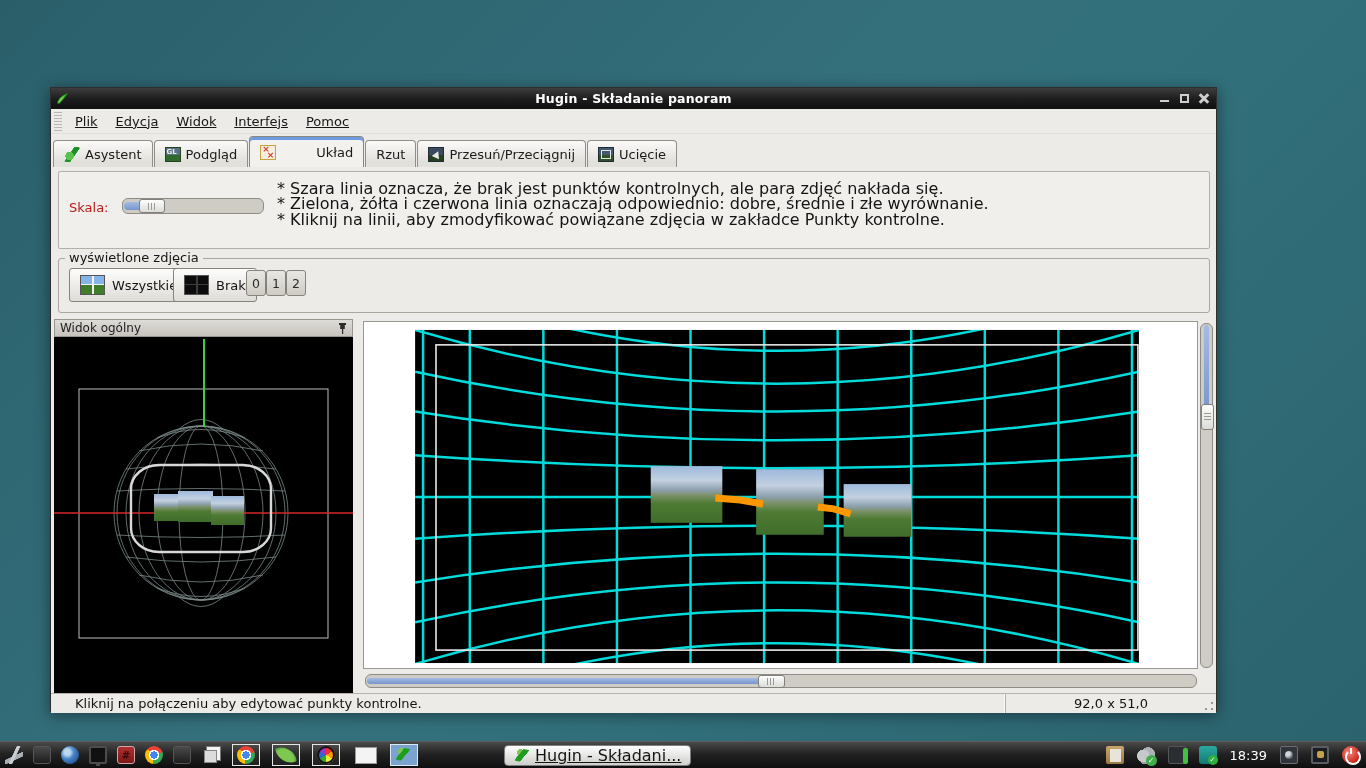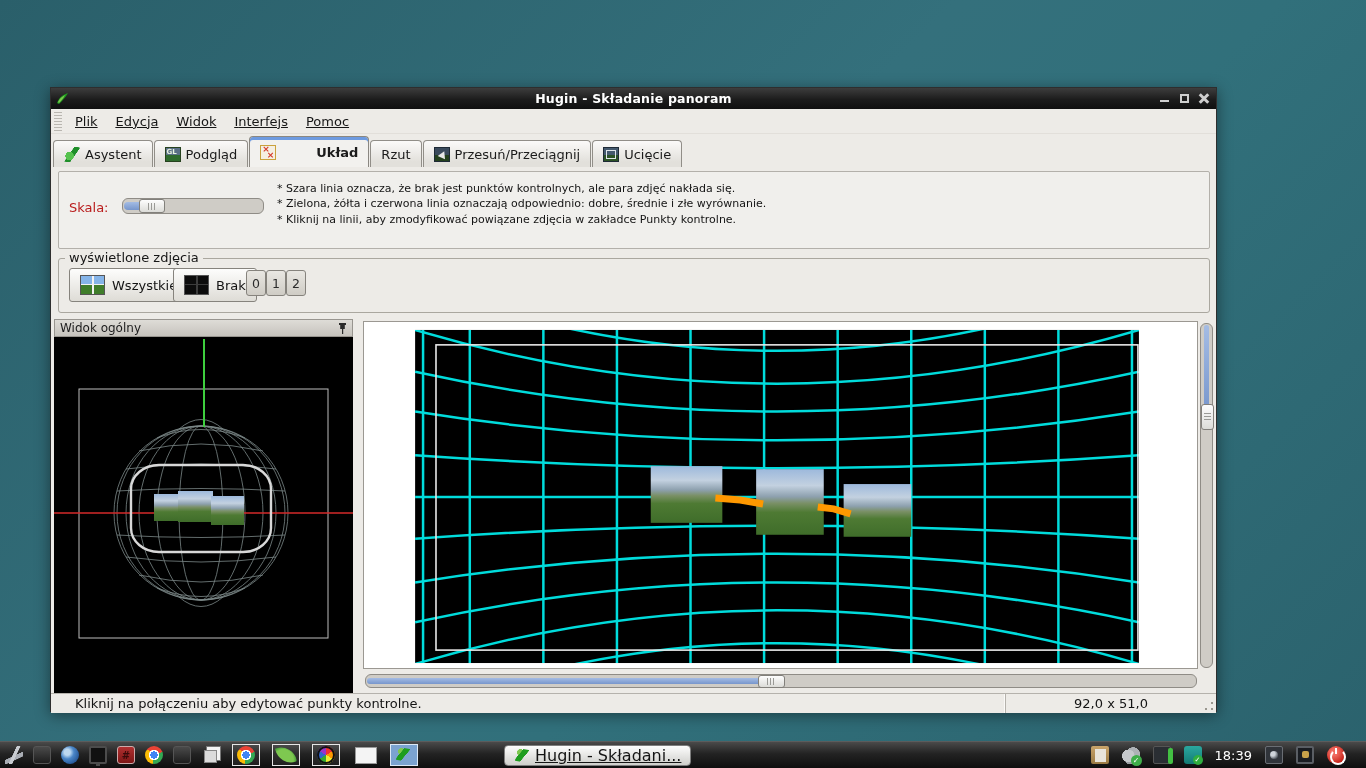--- a/index.html
+++ b/index.html
@@ -43,21 +43,21 @@
     background-size:3px 100%; background-repeat:repeat; }
   .menuitem { padding:3px 9px; color:#161616; cursor:default;text-decoration:underline; }
   .mn { text-decoration:underline; }
 
   
   .tabrow { position:absolute; left:2px; top:47px; right:2px; height:32px; display:flex; align-items:flex-end; }
   .tab { height:27px; display:flex; align-items:center; gap:5px; padding:0 10px;
     border:1px solid #918e88; border-bottom:none; border-radius:4px 4px 0 0; margin-right:1px;
     background:linear-gradient(180deg,#fbfaf9,#e2e0db 80%); color:#1b1b1b; cursor:pointer; }
   .tab.selected { height:31px; background:#f2f1ee; border-color:#8a8781; position:relative; z-index:2;
-    box-shadow:inset 0 3px 0 #6d9ae0; font-weight:bold;gap:40px; }
+    box-shadow:inset 0 3px 0 #6d9ae0; font-weight:normal;gap:40px; }
   .tabicon { width:16px; height:15px; position:relative; flex:0 0 auto; }
   .ti-asystent { background:radial-gradient(circle at 35% 60%, #56c24e 0 30%, transparent 31%),
      linear-gradient(125deg, transparent 38%, #1f8f2a 40% 62%, transparent 64%); border-radius:2px; }
   .ti-podglad { background:linear-gradient(180deg,#5a7086 0 52%,#2f6b2e 52% 100%); border:1px solid #27421f; }
   .ti-podglad span { position:absolute; left:1px; top:0px; font-size:7px; font-weight:bold; color:#e8f2e0; letter-spacing:0; }
   .ti-uklad { background:#f5efe2; border:1px solid #caa23c; }
   .ti-uklad::before, .ti-uklad::after { content:"×"; position:absolute; color:#d43a2a; font-size:9px; line-height:7px; font-weight:bold; }
   .ti-uklad::before { left:1px; top:0; } .ti-uklad::after { right:1px; bottom:0; }
   .ti-przesun { background:linear-gradient(180deg,#3a4a5c 0 55%,#24401e 55% 100%); border:1px solid #1e2a36; }
   .ti-przesun::after { content:""; position:absolute; right:2px; bottom:1px; width:0; height:0;
@@ -72,21 +72,21 @@
   .scale-label { position:absolute; left:10px; top:28px; color:#b91c1c; }
   .slider { position:relative; background:#cfccc6; border:1px solid #8f8c86; border-radius:6px; }
   .slider .fill { position:absolute; background:linear-gradient(180deg,#a4bce4,#7796cc); border-radius:6px 0 0 6px; }
   .slider .handle { position:absolute; background:linear-gradient(180deg,#fdfdfd,#dcdcd8);
     border:1px solid #82807b; border-radius:3px; cursor:pointer; display:flex; align-items:center; justify-content:center; }
   .grip-h { width:9px; height:7px; background:repeating-linear-gradient(90deg,#9a9a96 0 1px,transparent 1px 3px); }
   .grip-v { width:7px; height:9px; background:repeating-linear-gradient(180deg,#9a9a96 0 1px,transparent 1px 3px); }
   .scale-slider { position:absolute; left:63px; top:26px; width:142px; height:16px; }
   .scale-slider .fill { left:1px; top:3px; bottom:3px; width:24px; }
   .scale-slider .handle { left:16px; top:0px; width:26px; height:14px; }
-  .notes { position:absolute; left:218px; top:9px; color:#141414; line-height:15.3px; font-size:11px; }
+  .notes { position:absolute; left:218px; top:9px; color:#141414; line-height:15.3px; font-size:16px; }
 
   
   .groupbox { position:absolute; left:7px; top:170px; width:1152px; height:55px;
     border:1px solid #aaa79f; border-radius:3px; }
   .groupbox .legend { position:absolute; top:-9px; left:6px; background:#EDEBE7; padding:0 4px; color:#161616; }
   .gbtn { position:absolute; top:9px; height:34px; display:flex; align-items:center; gap:7px; padding:0 10px;
     background:linear-gradient(180deg,#fdfdfc,#dedcd6); border:1px solid #86837d; border-radius:3px;
     color:#141414; cursor:pointer; }
   .gbtn .thumb { width:25px; height:20px; border:1px solid #555; position:relative; }
   .thumb-all { background:
@@ -153,21 +153,21 @@
     background:conic-gradient(#e33 0 60deg,#f90 0 120deg,#ee3 0 180deg,#3a3 0 240deg,#36c 0 300deg,#93c 0 360deg); box-shadow:inset 0 0 0 2px #111; }
   .ic-white { background:#f4f4f4; border:1px solid #999; }
   .hugin-fig { position:relative; }
   .hugin-fig::before { content:""; position:absolute; left:2px; top:2px; width:13px; height:13px;
     background:linear-gradient(120deg, transparent 30%, #1f9d1f 32% 60%, transparent 62%),
                radial-gradient(circle at 30% 30%, #7ec850 0 25%, transparent 28%);
     transform:rotate(10deg); }
   .winbutton { margin-left:84px; height:21px; display:flex; align-items:center; gap:5px; padding:0 9px;
     background:linear-gradient(180deg,#fdfdfd,#cfcfcb); border:1px solid #7e7e7e; border-radius:4px;
     color:#141414; font-size:16px; cursor:pointer; max-width:205px; white-space:nowrap;text-decoration:underline; }
-  .tray { margin-left:auto; display:flex; align-items:center; gap:3px; padding-right:16px; }
+  .tray { margin-left:auto; display:flex; align-items:center; gap:3px; padding-right:1px; }
   .ic-clip { background:linear-gradient(180deg,#caa46a,#9a7a43); border-radius:2px; }
   .ic-clip::after { content:""; position:absolute; left:4px; top:3px; width:11px; height:13px; background:#e9e4da; }
   .ic-cloud { background:radial-gradient(circle at 35% 55%, #c6c9cc 0 40%, transparent 42%),
               radial-gradient(circle at 62% 45%, #aeb2b6 0 45%, transparent 47%),
               radial-gradient(circle at 60% 70%, #9b9fa3 0 45%, transparent 47%); }
   .ic-cloud::after { content:"✓"; position:absolute; right:-2px; bottom:-2px; width:11px; height:11px;
     background:#3fae49; border-radius:50%; color:#fff; font-size:8px; line-height:11px; text-align:center; }
   .ic-print { background:#2a2e33; border-radius:2px; border:1px solid #555; }
   .ic-print::after { content:""; position:absolute; right:-3px; top:1px; width:5px; height:16px; background:#43c043; border-radius:2px; }
   .ic-drop { background:linear-gradient(180deg,#2aa8a0,#147a74); border-radius:3px; }

